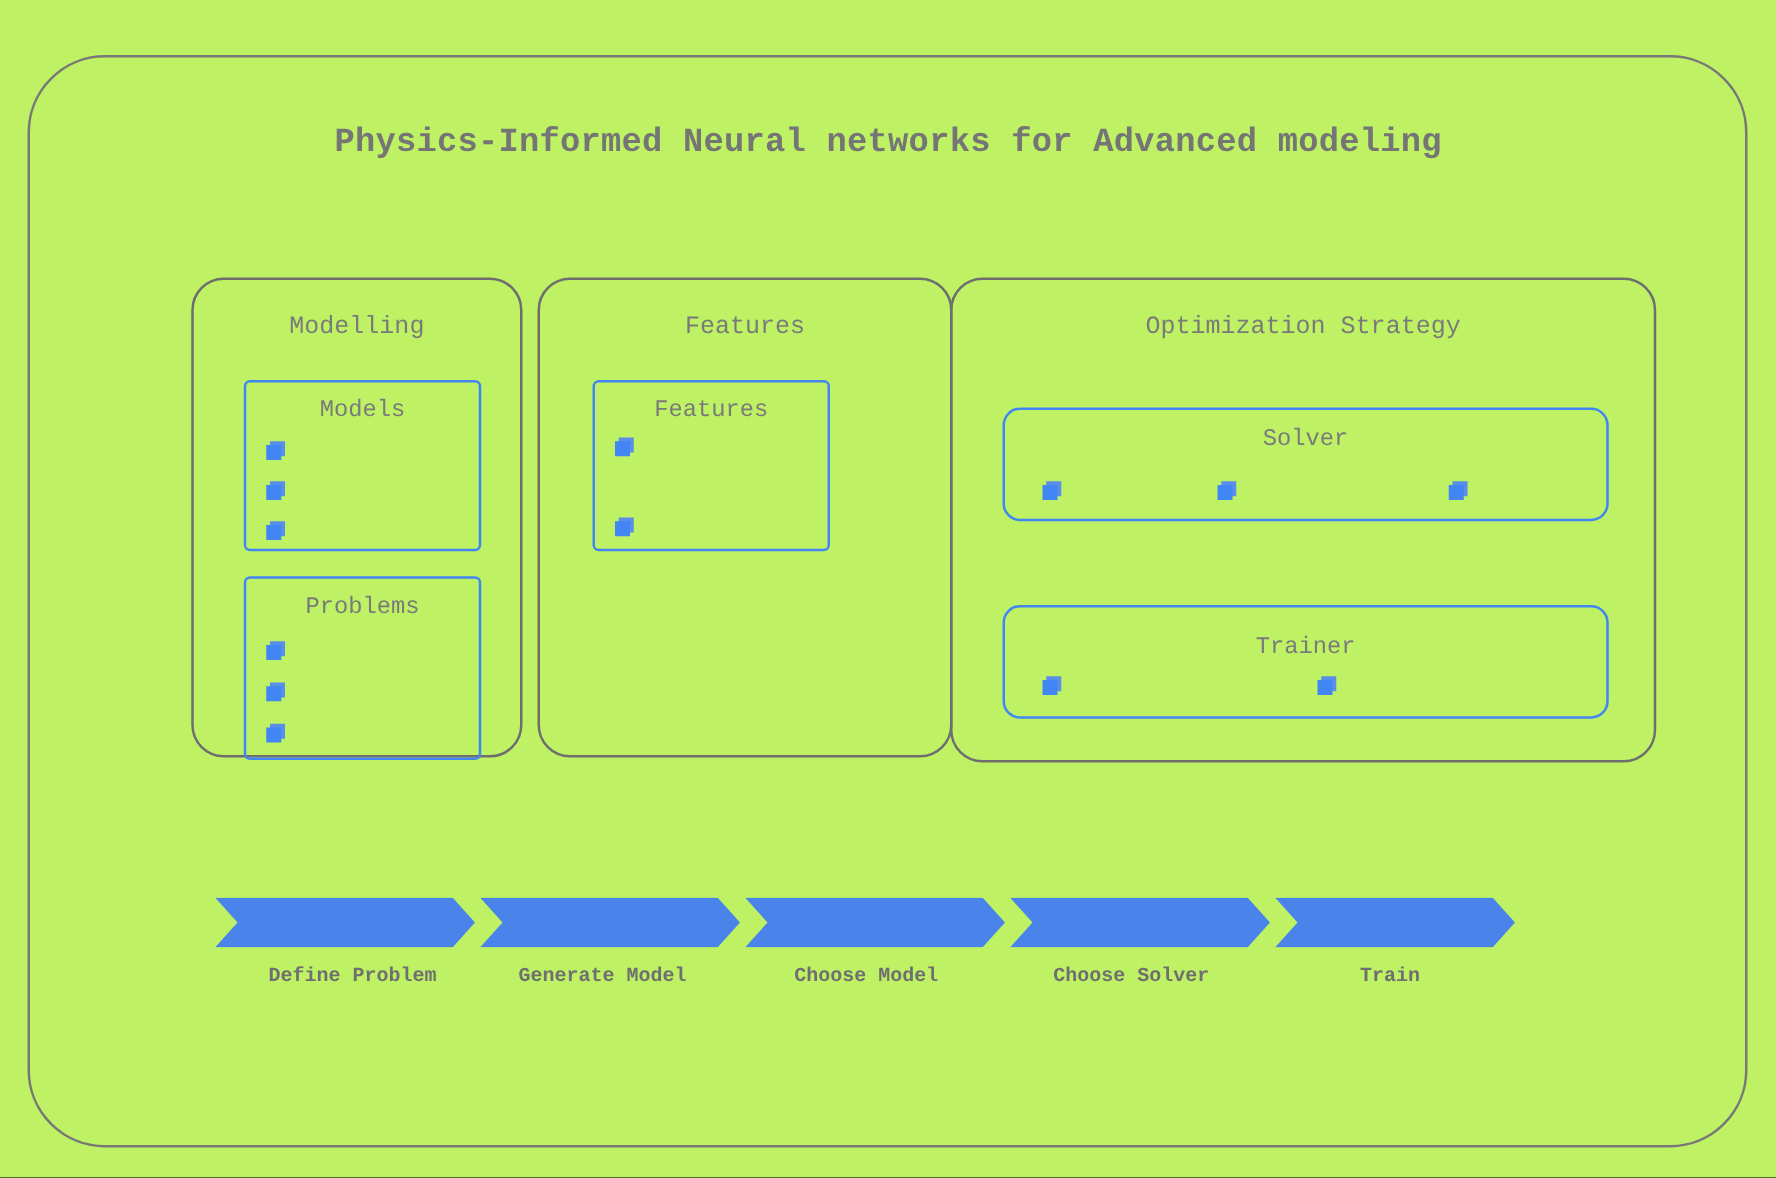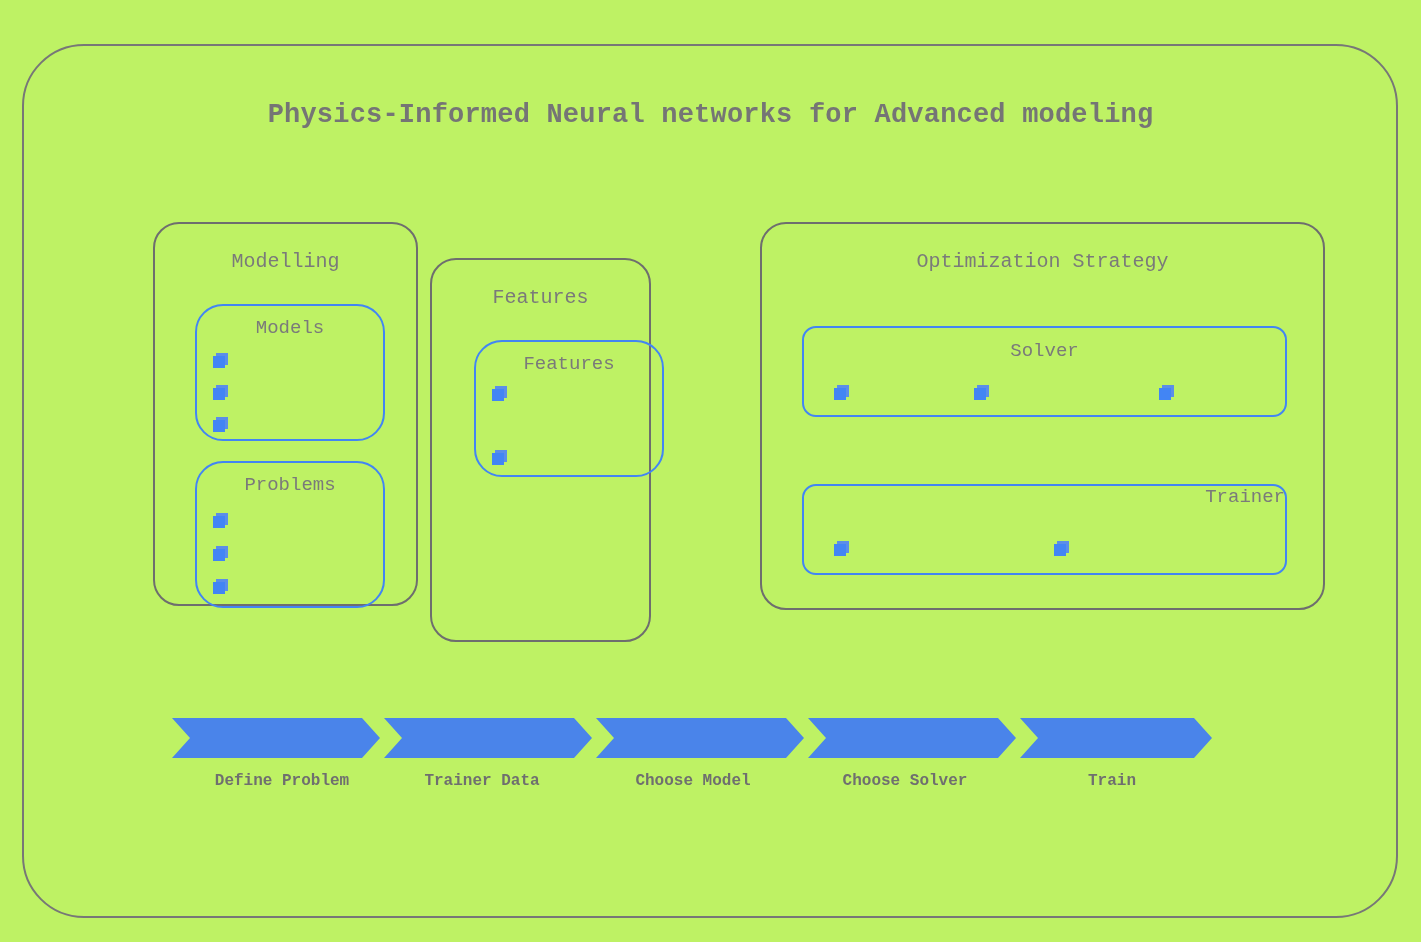--- a/index.html
+++ b/index.html
@@ -55,21 +55,21 @@
     text-align: center;
     font-size: 20px;
     color: #7a7a7a;
     font-weight: normal;
   }
 
   
   .sub-box {
     position: absolute;
     border: 2.5px solid #4285f4;
-    border-radius: 28px;
+    border-radius: 5px;
     box-sizing: border-box;
   }
   .sub-box.wide { border-radius: 14px; }
   .sub-title {
     position: absolute;
     left: 0;
     width: 100%;
     text-align: center;
     font-size: 19px;
     color: #7a7a7a;
@@ -169,21 +169,21 @@
         <div class="back"></div>
           <div class="front"></div>
         </div>
       <div class="cube-bullet" style="left:16px; top:116px;">
         <div class="back"></div>
           <div class="front"></div>
         </div>
     </div>
   </div>
 
-  <div class="group-panel" style="left:430px; top:222px; width:221px; height:384px;margin-top:36px;">
+  <div class="group-panel" style="left:430px; top:222px; width:332px; height:384px;">
     <div class="group-title" style="top:26px;">Features</div>
 
     <div class="sub-box" style="left:42px; top:80px; width:190px; height:137px;">
       <div class="sub-title" style="top:11px;">Features</div>
       <div class="cube-bullet" style="left:16px; top:44px;">
         <div class="back"></div>
           <div class="front"></div>
         </div>
       <div class="cube-bullet" style="left:16px; top:108px;">
         <div class="back"></div>
@@ -206,39 +206,39 @@
         <div class="back"></div>
           <div class="front"></div>
         </div>
       <div class="cube-bullet" style="left:355px; top:57px;">
         <div class="back"></div>
           <div class="front"></div>
         </div>
     </div>
 
     <div class="sub-box wide" style="left:40px; top:260px; width:485px; height:91px;">
-      <div class="sub-title" style="top:0;text-align:right;">Trainer</div>
+      <div class="sub-title" style="top:20px;">Trainer</div>
       <div class="cube-bullet" style="left:30px; top:55px;">
         <div class="back"></div>
           <div class="front"></div>
         </div>
       <div class="cube-bullet" style="left:250px; top:55px;">
         <div class="back"></div>
           <div class="front"></div>
         </div>
     </div>
   </div>
 
   <div class="pipeline">
     <div class="chevron first" style="left:0px; width:208px;"></div>
     <div class="chevron mid" style="left:212px; width:208px;"></div>
     <div class="chevron mid" style="left:424px; width:208px;"></div>
     <div class="chevron mid" style="left:636px; width:208px;"></div>
     <div class="chevron last" style="left:848px; width:192px;"></div>
   </div>
 
   <div class="step-label" style="left:172px; width:220px;">Define Problem</div>
-  <div class="step-label" style="left:372px; width:220px;">Trainer Data</div>
+  <div class="step-label" style="left:372px; width:220px;">Generate Model</div>
   <div class="step-label" style="left:583px; width:220px;">Choose Model</div>
   <div class="step-label" style="left:795px; width:220px;">Choose Solver</div>
   <div class="step-label" style="left:1002px; width:220px;">Train</div>
 
 </div>
 
 </body></html>

